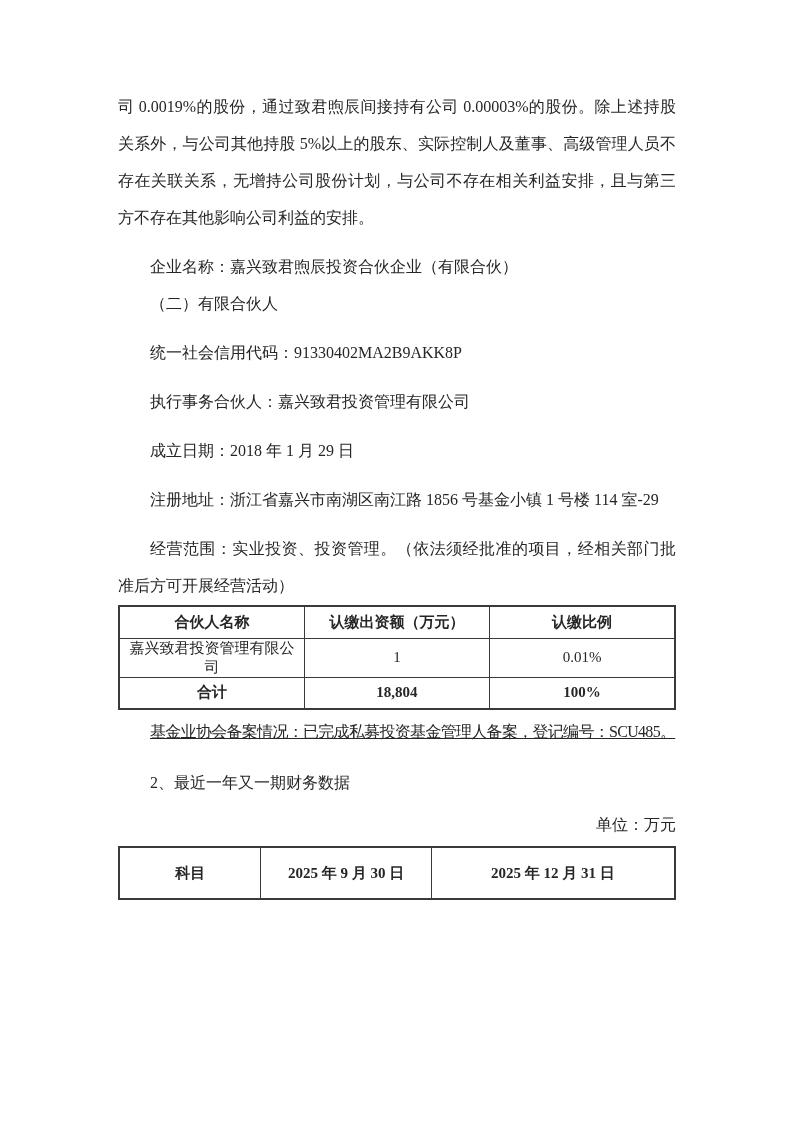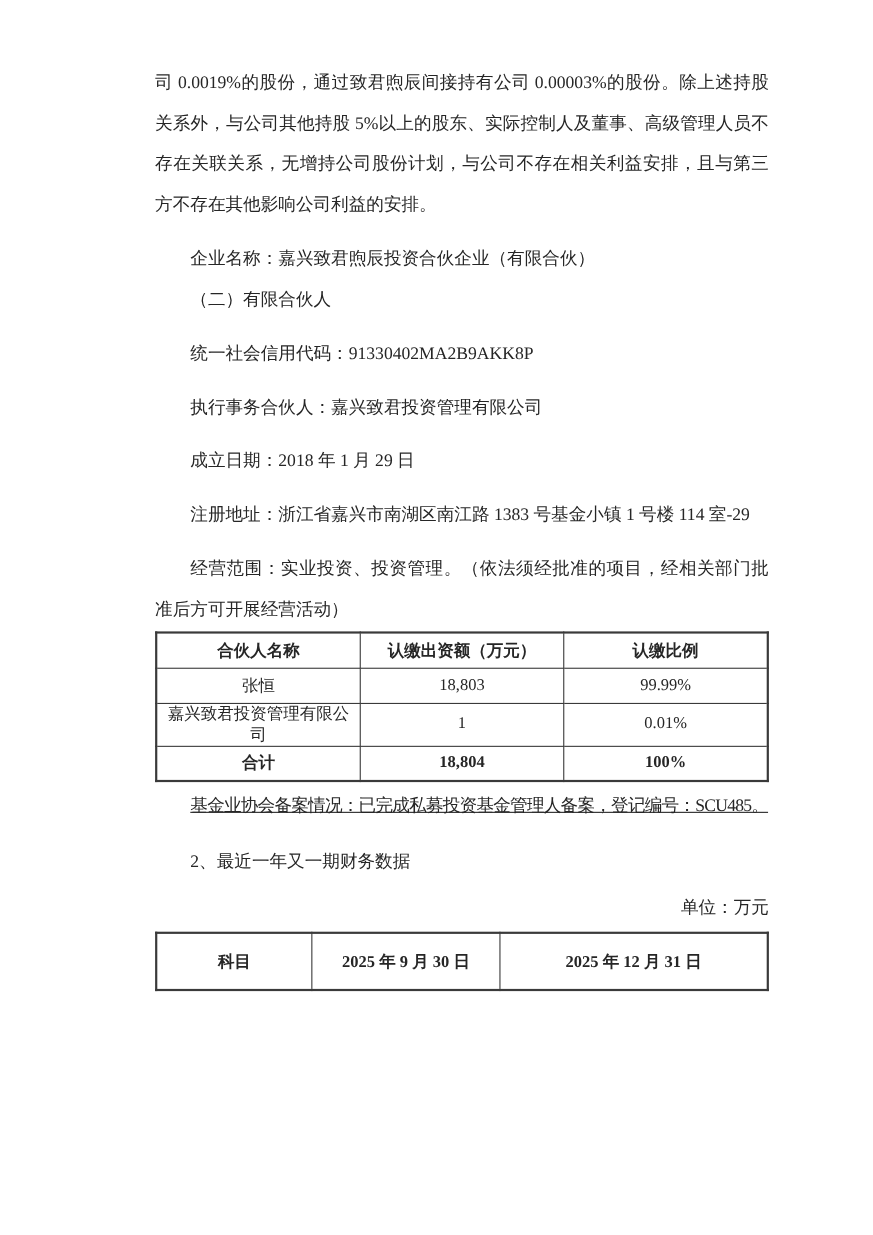--- a/index.html
+++ b/index.html
@@ -12,22 +12,21 @@
     background: #ffffff;
     font-family: "Liberation Serif", "DejaVu Serif", serif;
     color: #262626;
     overflow: hidden;
   }
   .content {
     position: absolute;
     left: 118px;
     top: 0;
     width: 558px;
-    padding-top: 57px;
-    margin-left: 23px;
+    padding-top: 88px;
   }
   p {
     margin: 0;
     font-size: 16px;
     line-height: 37px;
     text-align: justify;
     color: #262626;
   }
   .indent { text-indent: 32px; }
   .field { margin-top: 12px; }
@@ -85,36 +84,31 @@
 
     <p class="indent">（二）有限合伙人</p>
 
     <p class="indent field">统一社会信用代码：91330402MA2B9AKK8P</p>
 
     <p class="indent field">执行事务合伙人：嘉兴致君投资管理有限公司</p>
 
     <p class="indent field">成立日期：2018 年 1 月 29 日</p>
 
 
-    <p class="indent field">注册地址：浙江省嘉兴市南湖区南江路 1383 号基金小镇 1 号楼 114 室-29</p>
+    <p class="indent field">注册地址：浙江省嘉兴市南湖区南江路 1856 号基金小镇 1 号楼 114 室-29</p>
 
     <p class="indent field">经营范围：实业投资、投资管理。（依法须经批准的项目，经相关部门批准后方可开展经营活动）</p>
 
 
     <table class="equity-table">
       <tbody>
           <tr class="header-row">
         <td>合伙人名称</td>
         <td>认缴出资额（万元）</td>
         <td>认缴比例</td>
-      </tr>
-      <tr>
-        <td>张恒</td>
-        <td>18,803</td>
-        <td>99.99%</td>
       </tr>
       <tr>
         <td>嘉兴致君投资管理有限公司</td>
         <td>1</td>
         <td>0.01%</td>
       </tr>
       <tr class="total-row">
         <td>合计</td>
         <td>18,804</td>
         <td>100%</td>

